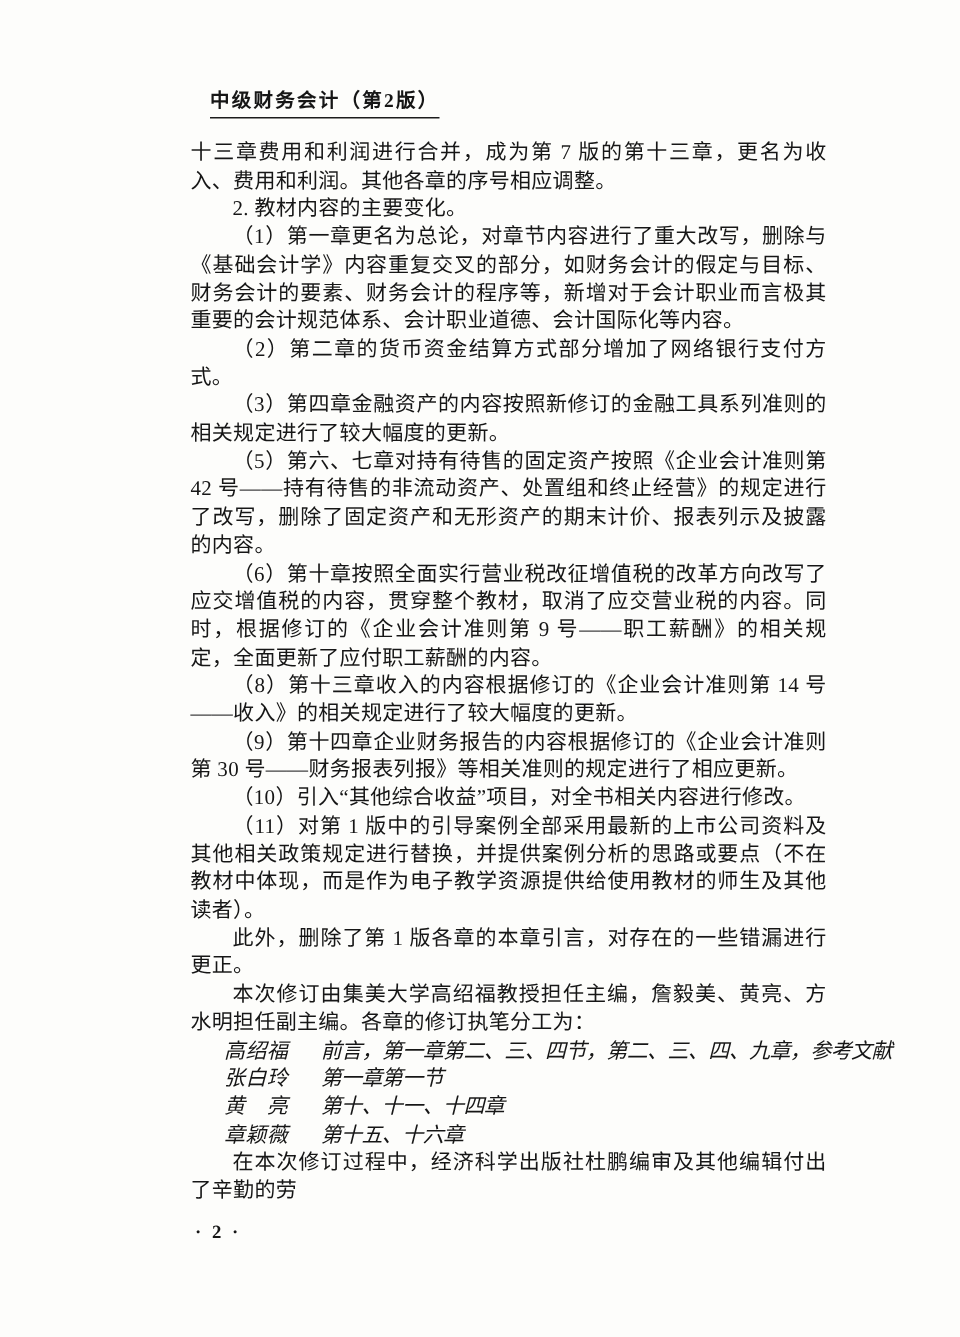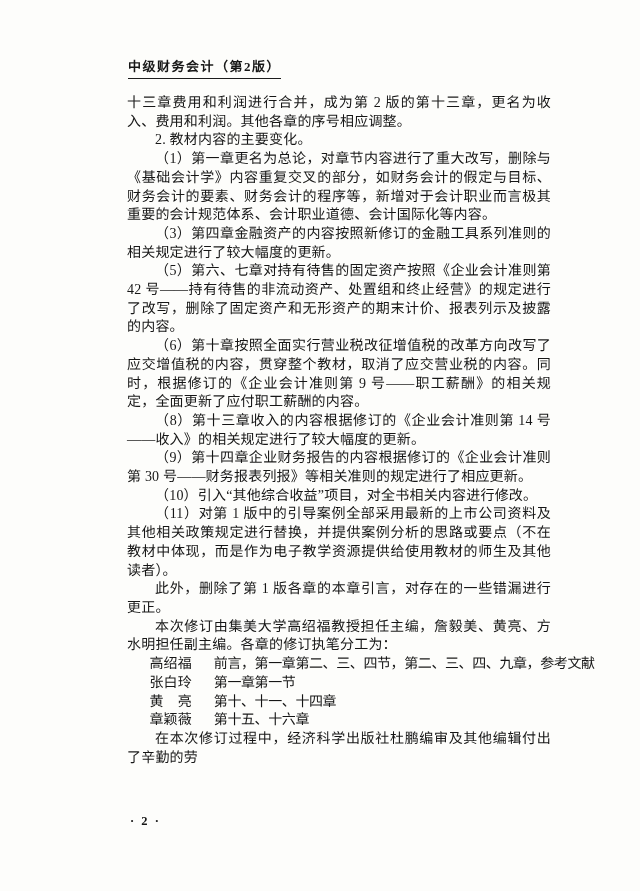--- a/index.html
+++ b/index.html
@@ -21,20 +21,21 @@
     left: 128px;
     top: 56px;
   }
   .header-title {
     display: inline-block;
     font-size: 13px;
     font-weight: bold;
     letter-spacing: 1.5px;
     padding-bottom: 3px;
     border-bottom: 1.6px solid #1c1c1c;
+    margin-left: 12px;
   }
   .text-block {
     position: absolute;
     left: 127px;
     top: 94px;
     width: 424px;
     font-size: 14px;
     line-height: 18.7px;
     font-weight: 500;
     text-align: justify;
@@ -44,20 +45,21 @@
     margin: 0;
     padding: 0;
   }
   p.para.indent {
     text-indent: 2em;
   }
   .contrib-row {
     display: flex;
     padding-left: 1.6em;
     align-items: flex-start;
+    font-style: italic;
   }
   .contrib-name {
     flex: 0 0 4.6em;
     white-space: pre;
   }
   .contrib-assignment {
     white-space: nowrap;
     letter-spacing: -0.4px;
   }
   .page-number {
@@ -72,23 +74,24 @@
 </head>
 <body>
 
 <div class="page">
 
   <div class="running-header">
     <span class="header-title">中级财务会计（第2版）</span>
   </div>
 
   <div class="text-block" id="paragraphs">
-      <p class="para">十三章费用和利润进行合并，成为第 2 版的第十三章，更名为收入、费用和利润。其他各章的序号相应调整。</p>
+      <p class="para">十三章费用和利润进行合并，成为第 7 版的第十三章，更名为收入、费用和利润。其他各章的序号相应调整。</p>
       <p class="para indent">2. 教材内容的主要变化。</p>
       <p class="para indent">（1）第一章更名为总论，对章节内容进行了重大改写，删除与《基础会计学》内容重复交叉的部分，如财务会计的假定与目标、财务会计的要素、财务会计的程序等，新增对于会计职业而言极其重要的会计规范体系、会计职业道德、会计国际化等内容。</p>
+      <p class="para indent">（2）第二章的货币资金结算方式部分增加了网络银行支付方式。</p>
       <p class="para indent">（3）第四章金融资产的内容按照新修订的金融工具系列准则的相关规定进行了较大幅度的更新。</p>
       <p class="para indent">（5）第六、七章对持有待售的固定资产按照《企业会计准则第 42 号——持有待售的非流动资产、处置组和终止经营》的规定进行了改写，删除了固定资产和无形资产的期末计价、报表列示及披露的内容。</p>
       <p class="para indent">（6）第十章按照全面实行营业税改征增值税的改革方向改写了应交增值税的内容，贯穿整个教材，取消了应交营业税的内容。同时，根据修订的《企业会计准则第 9 号——职工薪酬》的相关规定，全面更新了应付职工薪酬的内容。</p>
       <p class="para indent">（8）第十三章收入的内容根据修订的《企业会计准则第 14 号——收入》的相关规定进行了较大幅度的更新。</p>
       <p class="para indent">（9）第十四章企业财务报告的内容根据修订的《企业会计准则第 30 号——财务报表列报》等相关准则的规定进行了相应更新。</p>
       <p class="para indent">（10）引入“其他综合收益”项目，对全书相关内容进行修改。</p>
       <p class="para indent">（11）对第 1 版中的引导案例全部采用最新的上市公司资料及其他相关政策规定进行替换，并提供案例分析的思路或要点（不在教材中体现，而是作为电子教学资源提供给使用教材的师生及其他读者）。</p>
       <p class="para indent">此外，删除了第 1 版各章的本章引言，对存在的一些错漏进行更正。</p>
       <p class="para indent">本次修订由集美大学高绍福教授担任主编，詹毅美、黄亮、方水明担任副主编。各章的修订执笔分工为：</p>
       <div class="contrib-row">

